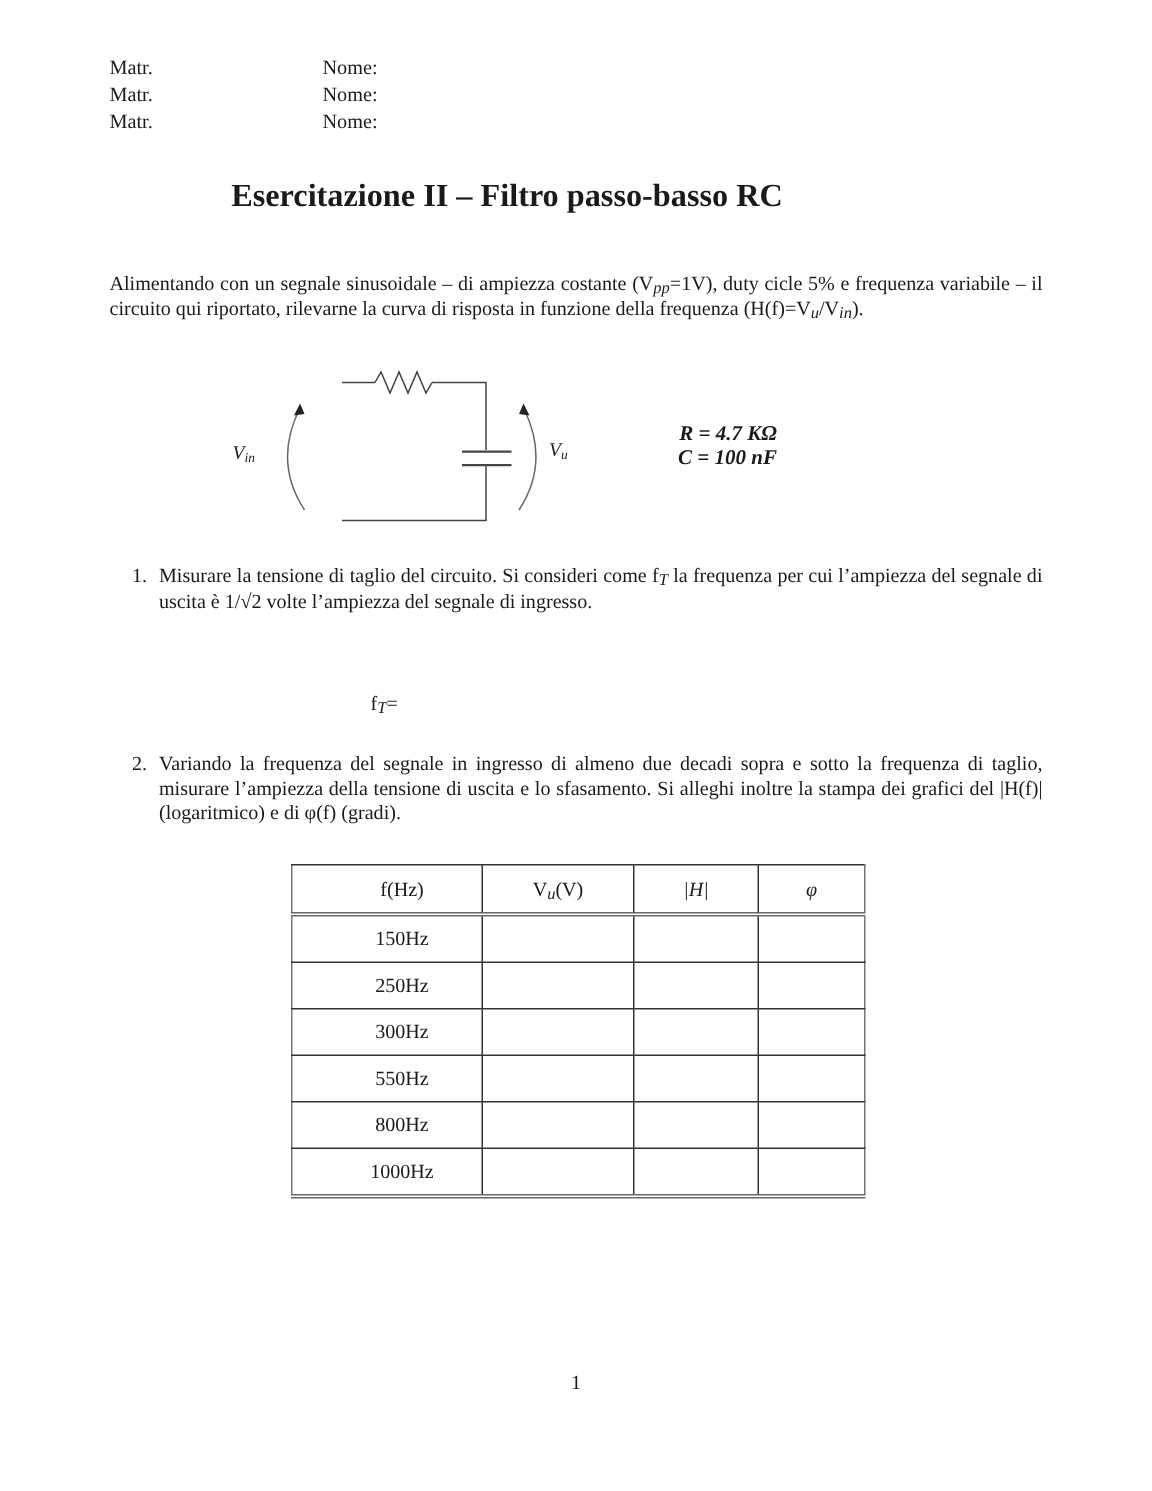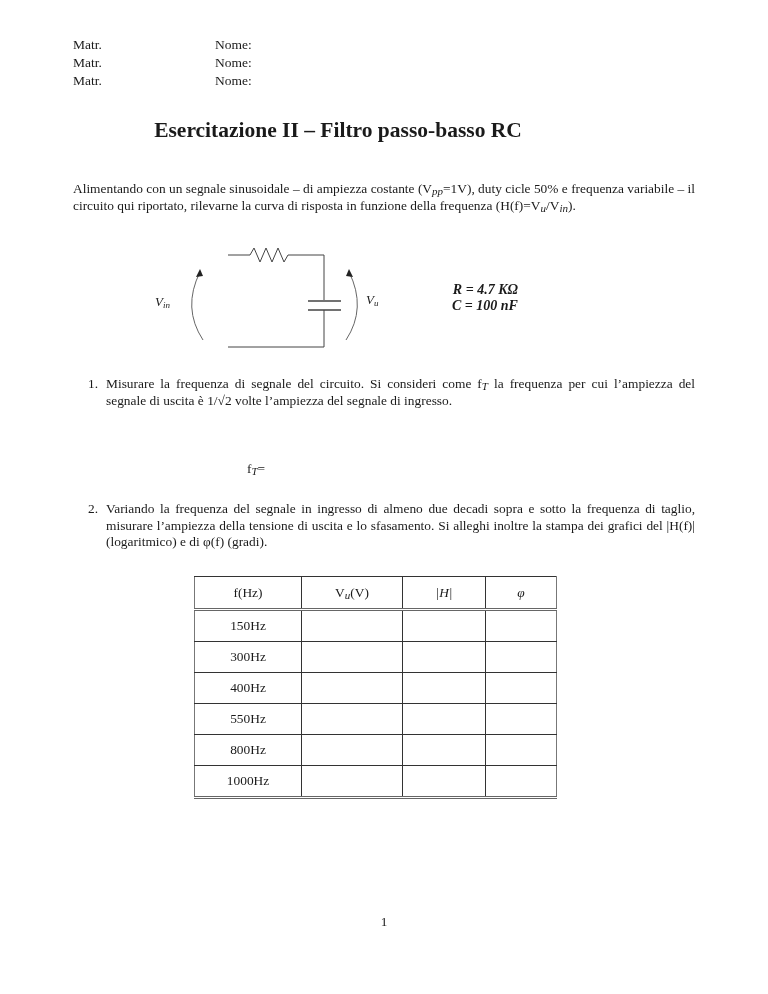--- a/index.html
+++ b/index.html
@@ -47,21 +47,21 @@
     border: 1px solid #333; text-align: center; font-weight: normal; padding: 0;
   }
   table.data th { height: 31px; }
   table.data td { height: 30px; }
   table.data thead tr { border-bottom: 3px double #666; }
   table.data tbody tr:last-child td { border-bottom: 3px double #666; }
   table.data .c1 { width: 106px; }
   table.data .c2 { width: 100px; }
   table.data .c3 { width: 82px; }
   table.data .c4 { width: 70px; }
-  table.data .outer-l { border-left: 1.5px solid #777; }
+  table.data .outer-l { border-left: 1.5px solid #777; padding-left: 20px; }
   table.data .outer-r { border-right: 1.5px solid #777; }
   table.data .sep { border-left: 1.5px solid #777; }
 
   .page-number { position: absolute; left: 0; width: 768px; top: 914px; text-align: center; font-family: "Liberation Serif", serif; font-size: 13.4px; }
 </style>
 </head>
 <body>
 
 <div class="header-row" style="top:37px;">
   <span class="matr">Matr.</span>
@@ -71,21 +71,21 @@
   <span class="matr">Matr.</span>
   <span class="nome">Nome:</span>
 </div>
 <div class="header-row" style="top:73px;">
   <span class="matr">Matr.</span>
   <span class="nome">Nome:</span>
 </div>
 
 <div class="title">Esercitazione II – Filtro passo-basso RC</div>
 
-<div class="para"><span>Alimentando con un segnale sinusoidale – di ampiezza costante (V</span><sub>pp</sub><span>=1V), duty cicle 50% e frequenza variabile – il circuito qui riportato, rilevarne la curva di risposta in funzione della frequenza (H(f)=V</span><sub>u</sub><span>/V</span><sub>in</sub><span>).</span></div>
+<div class="para"><span>Alimentando con un segnale sinusoidale – di ampiezza costante (V</span><sub>pp</sub><span>=1V), duty cicle 5% e frequenza variabile – il circuito qui riportato, rilevarne la curva di risposta in funzione della frequenza (H(f)=V</span><sub>u</sub><span>/V</span><sub>in</sub><span>).</span></div>
 
 <svg class="circuit" width="260" height="125" viewBox="0 0 260 125">
   <g stroke="#444" stroke-width="1" fill="none">
 
     <path d="M88 15 L110 15"></path>
     <path d="M110 15 L114 8 L120 22 L126 8 L132 22 L138 8 L144 22 L148 15"></path>
     <path d="M148 15 L184 15 L184 60"></path>
 
     <path d="M168 61 L201 61 M168 70 L201 70" stroke-width="1.5"></path>
     <path d="M184 70 L184 107 L88 107"></path>
@@ -100,21 +100,21 @@
   <text x="226" y="64" font-family="Liberation Serif, serif" font-style="italic" font-size="13" fill="#222"><tspan>V</tspan><tspan font-size="9" dy="2">u</tspan></text>
 </svg>
 
 <div class="params">
   <div style="font-style:italic;">R = 4.7 KΩ</div>
   <div style="font-style:italic;">C = 100 nF</div>
 </div>
 
 <div class="item" style="top:376px;">
   <span class="num">1.</span>
-  <span class="txt"><span>Misurare la frequenza di segnale del circuito. Si consideri come f</span><sub>T</sub><span> la frequenza per cui l’ampiezza del segnale di uscita è 1/√2 volte l’ampiezza del segnale di ingresso.</span></span>
+  <span class="txt"><span>Misurare la tensione di taglio del circuito. Si consideri come f</span><sub>T</sub><span> la frequenza per cui l’ampiezza del segnale di uscita è 1/√2 volte l’ampiezza del segnale di ingresso.</span></span>
 </div>
 
 <div class="ft"><span>f</span><sub>T</sub><span>=</span><span></span></div>
 
 <div class="item" style="top:501px;">
   <span class="num">2.</span>
   <span class="txt">Variando la frequenza del segnale in ingresso di almeno due decadi sopra e sotto la frequenza di taglio, misurare l’ampiezza della tensione di uscita e lo sfasamento. Si alleghi inoltre la stampa dei grafici del |H(f)| (logaritmico) e di φ(f) (gradi).</span>
 </div>
 
 <table class="data">
@@ -127,27 +127,27 @@
     </tr>
   </thead>
   <tbody>
     <tr>
       <td class="c1 outer-l">150Hz</td>
       <td class="c2"></td>
       <td class="c3"></td>
       <td class="c4 sep outer-r"></td>
     </tr>
     <tr>
-      <td class="c1 outer-l">300Hz</td>
+      <td class="c1 outer-l">250Hz</td>
       <td class="c2"></td>
       <td class="c3"></td>
       <td class="c4 sep outer-r"></td>
     </tr>
     <tr>
-      <td class="c1 outer-l">400Hz</td>
+      <td class="c1 outer-l">300Hz</td>
       <td class="c2"></td>
       <td class="c3"></td>
       <td class="c4 sep outer-r"></td>
     </tr>
     <tr>
       <td class="c1 outer-l">550Hz</td>
       <td class="c2"></td>
       <td class="c3"></td>
       <td class="c4 sep outer-r"></td>
     </tr>

